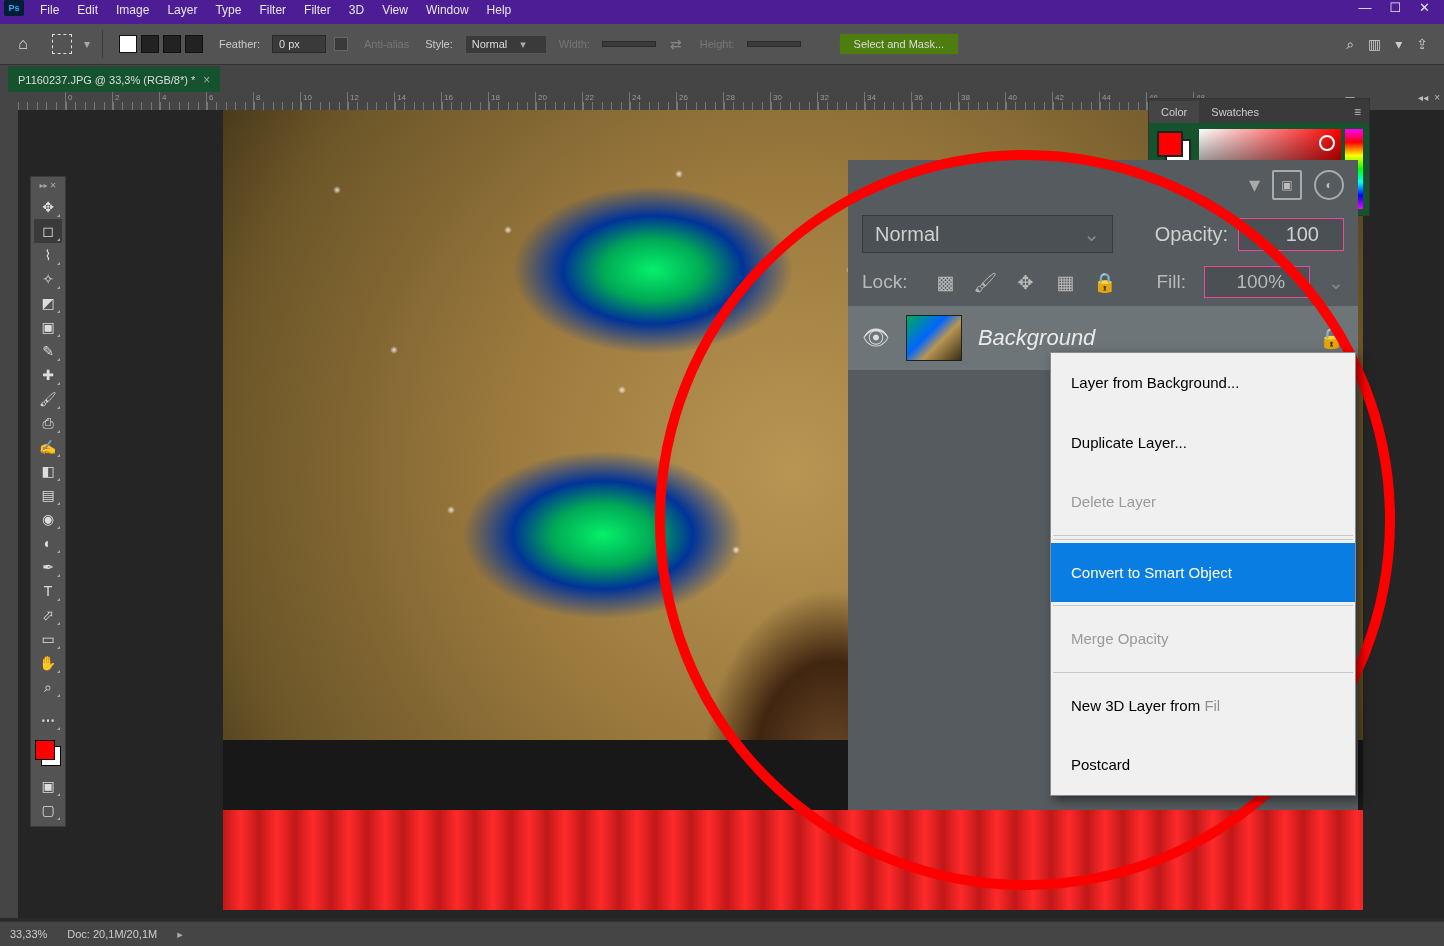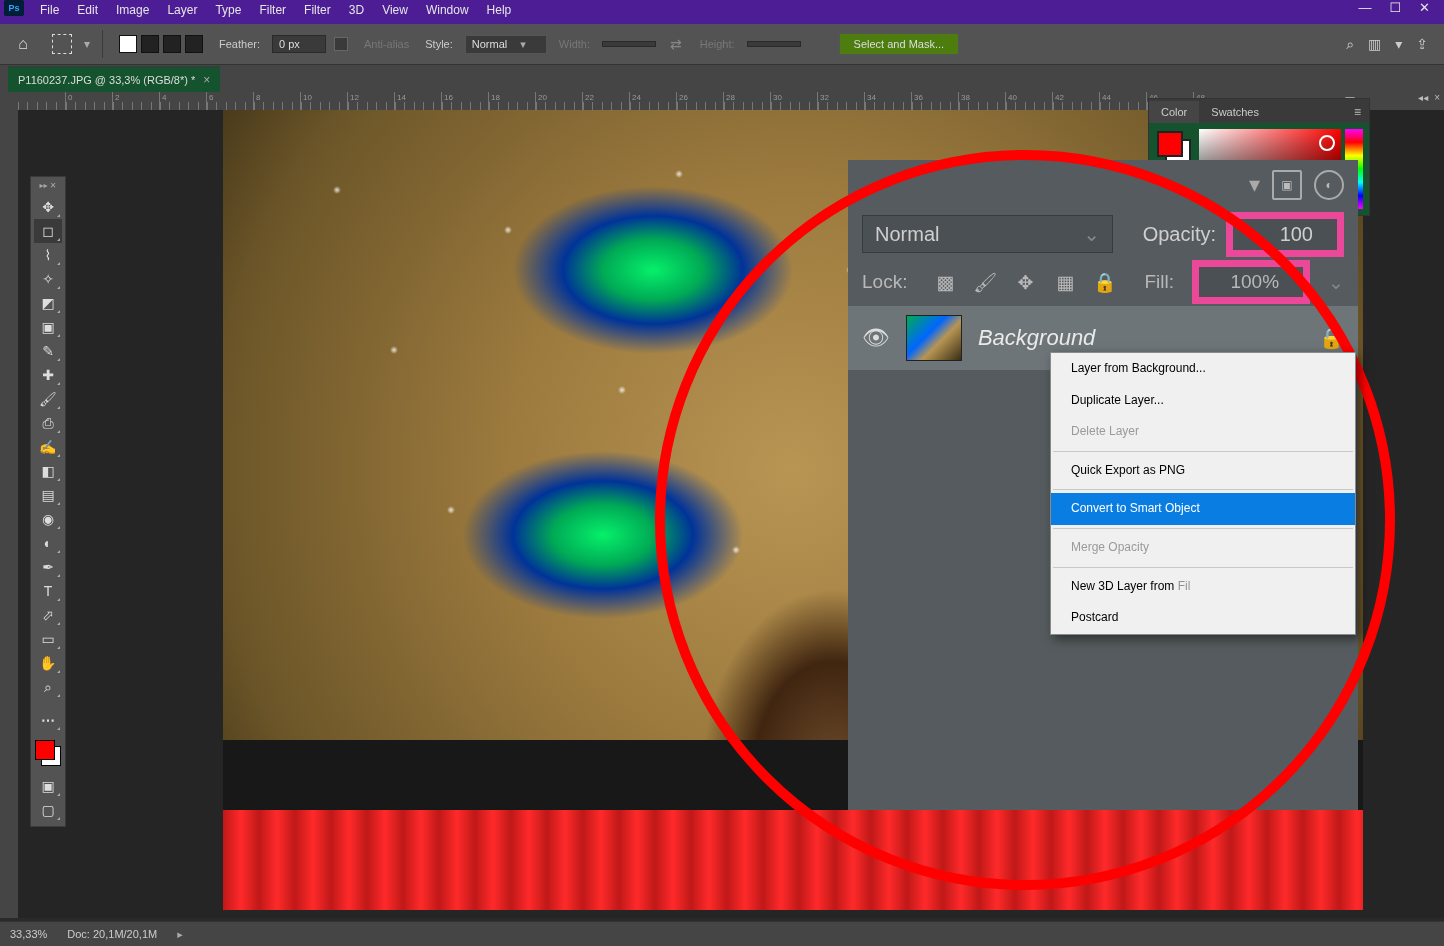--- a/index.html
+++ b/index.html
@@ -82,32 +82,32 @@
 .hue-strip{width:18px;margin:6px 6px 6px 4px;background:linear-gradient(to bottom,#f0f,#f00,#ff0,#0f0,#0ff,#00f,#f0f)}
 
 .zoom-ring{position:absolute;left:655px;top:150px;width:720px;height:720px;border:10px solid #ff0000;border-radius:50%;z-index:8;pointer-events:none}
 .layers-big{position:absolute;left:848px;top:160px;width:510px;height:650px;z-index:7;background:#555b5e;overflow:hidden}
 .layers-big .toprow{height:50px;display:flex;align-items:center;gap:12px;padding:0 14px;color:#bbb}
 .layers-big .toprow .sp{flex:1}
 .filter-icn{width:26px;height:26px;border:2px solid #aaa;border-radius:2px;display:flex;align-items:center;justify-content:center}
 .blend-row{height:48px;display:flex;align-items:center;padding:0 14px;gap:10px;font-size:20px;color:#cfcfcf}
 .blend-sel{flex:1;max-width:225px;background:#4a5053;border:1px solid #3a3a3a;padding:6px 12px;display:flex;justify-content:space-between;align-items:center}
 .opac-lbl{margin-left:auto}
-.opac-val{background:#4a5053;border:7px solid #ec4899;padding:4px 24px;width:56px;text-align:right}
+.opac-val{background:#4a5053;border:1px solid #ec4899;padding:4px 24px;width:56px;text-align:right}
 .lock-row{height:48px;display:flex;align-items:center;padding:0 14px;gap:18px;font-size:19px;color:#b8b8b8}
 .lock-row .lbl{margin-right:9px}
 .lock-row .fill-lbl{margin-left:auto}
 .lock-ic{width:22px;height:22px;display:flex;align-items:center;justify-content:center}
 .layer-row{height:64px;background:#6d7578;display:flex;align-items:center;padding:0 14px;gap:16px;font-size:22px;font-style:italic;color:#eaeaea}
 .eye{font-style:normal;font-size:22px;color:#ddd}
 .thumb{width:54px;height:44px;background:linear-gradient(135deg,#0a5 0%,#06f 40%,#b89553 60%,#3a2e15 100%);border:1px solid #222}
 .lock-badge{margin-left:auto;font-style:normal;color:#ccc;font-size:20px}
 
 .ctx{position:absolute;left:1050px;top:352px;width:304px;background:#f0f0f0;border:1px solid #8a8a8a;box-shadow:4px 4px 10px rgba(0,0,0,.5);z-index:10;font-family:"Segoe UI",Tahoma,sans-serif;color:#000}
-.ctx .mi{padding:8px 20px;font-size:12px;line-height:1.3}
+.ctx .mi{padding:20px 20px;font-size:15px;line-height:1.3}
 .ctx .mi.dis{color:#9a9a9a}
 .ctx .mi.hl{background:#0a7de3;color:#fff}
 .ctx .sep{height:1px;background:#c8c8c8;margin:3px 2px}
 
 .status{position:absolute;left:0;right:0;bottom:0;height:24px;background:#454545;display:flex;align-items:center;padding:0 10px;gap:20px;font-size:11px;color:#ccc;border-top:1px solid #333}
 .status .chev{color:#aaa}
 
 .collapse-note{position:absolute;right:4px;top:92px;color:#bbb;font-size:10px;z-index:6;display:flex;gap:6px;align-items:center}
 </style>
 </head>
@@ -308,21 +308,20 @@
   </div>
 </div>
 
 <div class="zoom-ring"></div>
 
 <div class="ctx">
   <div class="mi">Layer from Background...</div>
   <div class="mi">Duplicate Layer...</div>
   <div class="mi dis">Delete Layer</div>
   <div class="sep"></div>
-  <div class="mi">Quick Export as PNG</div>
   <div class="sep"></div>
   <div class="mi hl">Convert to Smart Object</div>
   <div class="sep"></div>
   <div class="mi dis">Merge Opacity</div>
   <div class="sep"></div>
   <div class="mi">New 3D Layer from <span style="opacity:.4">Fil</span></div>
   <div class="mi">Postcard</div>
 </div>
 
 <div class="status">

